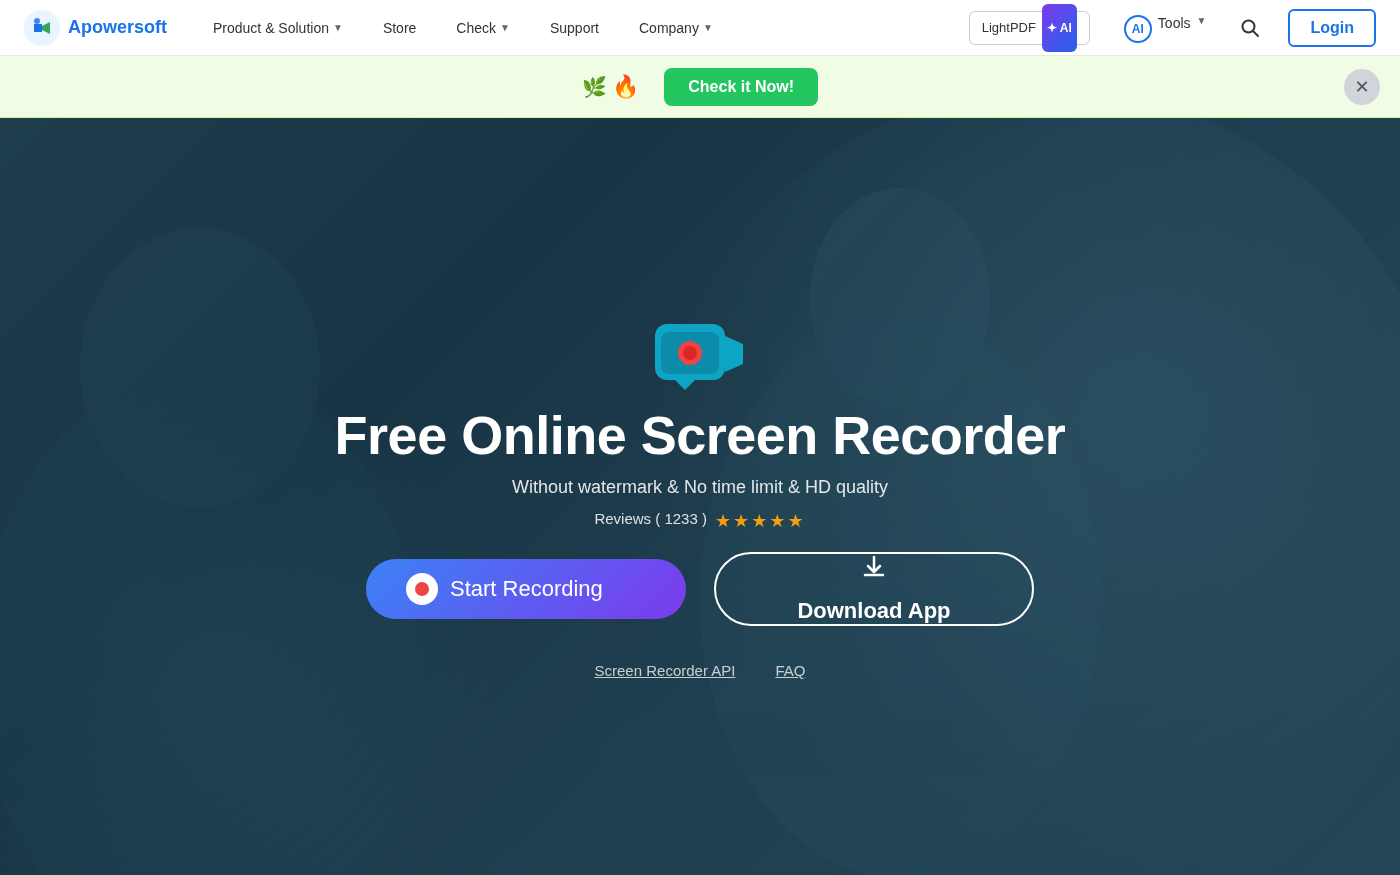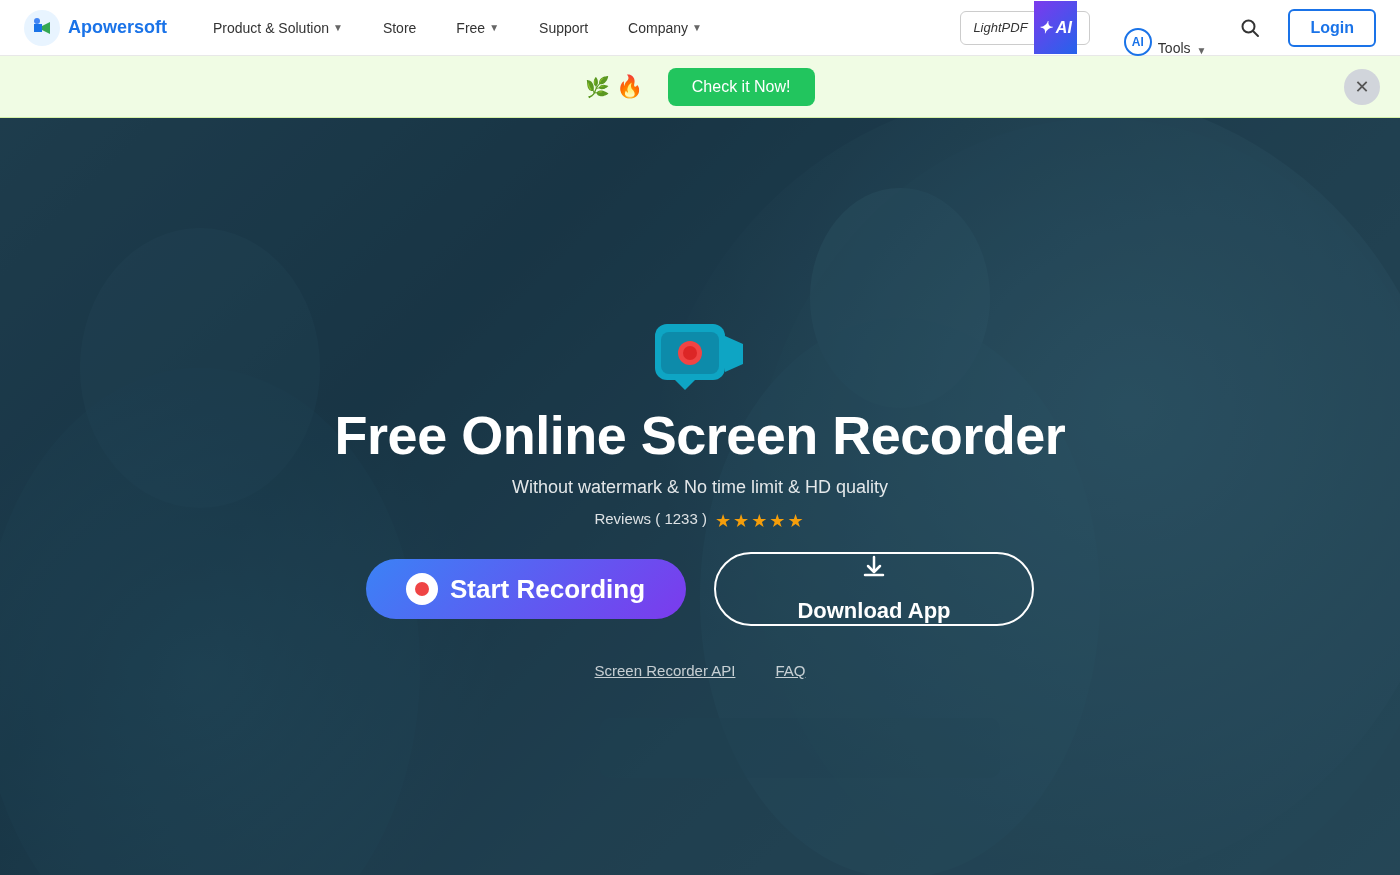--- a/index.html
+++ b/index.html
@@ -54,35 +54,34 @@
       align-items: center;
       gap: 6px;
       padding: 0 12px;
       height: 34px;
       border: 1px solid #ccc;
       border-radius: 6px;
       font-size: 13px;
       color: #333;
       cursor: pointer;
       margin-right: 8px;
-      font-style: italic;
     }
     .ai-badge {
       background: linear-gradient(135deg, #7c3aed, #2563eb);
       color: #fff;
-      font-size: 16px;
+      font-size: 12px;
       font-weight: 700;
       padding: 17px 5px;
-      border-radius: 0;
+      border-radius: 6px;
     }
     .nav-tools {
       display: flex;
-      align-items: flex-end;
+      align-items: flex-start;
       gap: 6px;
-      padding: 0 14px;
+      padding: 15px 14px;
       height: 56px;
       font-size: 14px;
       color: #333;
       cursor: pointer;
     }
     .nav-tools-icon {
       width: 28px;
       height: 28px;
       border-radius: 50%;
       border: 2px solid #1a73e8;
@@ -133,21 +132,21 @@
       color: #1a6600;
       display: flex;
       align-items: center;
       gap: 6px;
     }
     .banner-fire { font-size: 22px; }
     .banner-cta {
       background: #22c55e;
       color: #fff;
       font-size: 16px;
-      font-weight: 400;
+      font-weight: 700;
       padding: 10px 24px;
       border-radius: 8px;
       cursor: pointer;
       border: none;
       white-space: nowrap;
     }
     .banner-close {
       position: absolute;
       right: 20px;
       width: 36px;
@@ -257,22 +256,22 @@
       align-items: center;
       gap: 28px;
       margin-top: 8px;
     }
     .btn-start {
       display: flex;
       align-items: center;
       gap: 12px;
       background: linear-gradient(135deg, #3b82f6 0%, #7c3aed 100%);
       color: #fff;
-      font-size: 26px;
-      font-weight: 700;
+      font-size: 22px;
+      font-weight: 400;
       padding: 14px 40px;
       border-radius: 50px;
       cursor: pointer;
       border: none;
       min-width: 320px;
     }
     .btn-start-icon {
       width: 32px;
       height: 32px;
       background: #fff;
@@ -334,21 +333,21 @@
   </a>
 
   <div class="nav-item">
     <span>Product &amp; Solution</span>
     <span class="nav-chevron">▼</span>
   </div>
   <div class="nav-item">
     <span>Store</span>
   </div>
   <div class="nav-item">
-    <span>Free</span>
+    <span>Check</span>
     <span class="nav-chevron">▼</span>
   </div>
   <div class="nav-item">
     <span>Support</span>
   </div>
   <div class="nav-item">
     <span>Company</span>
     <span class="nav-chevron">▼</span>
   </div>
 

